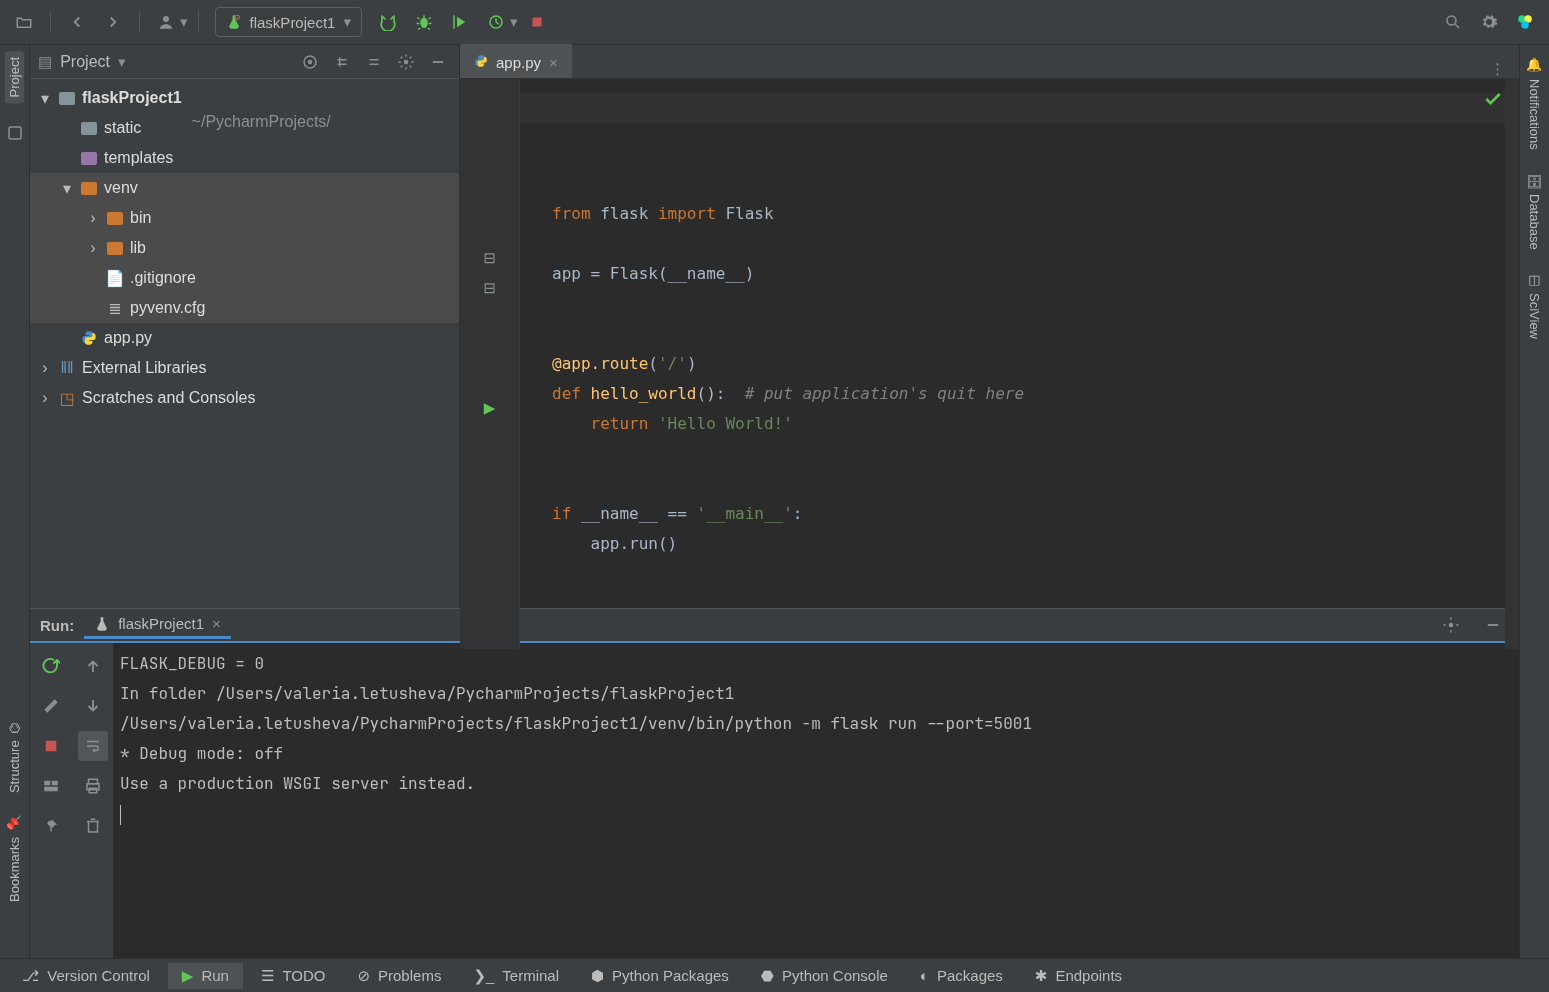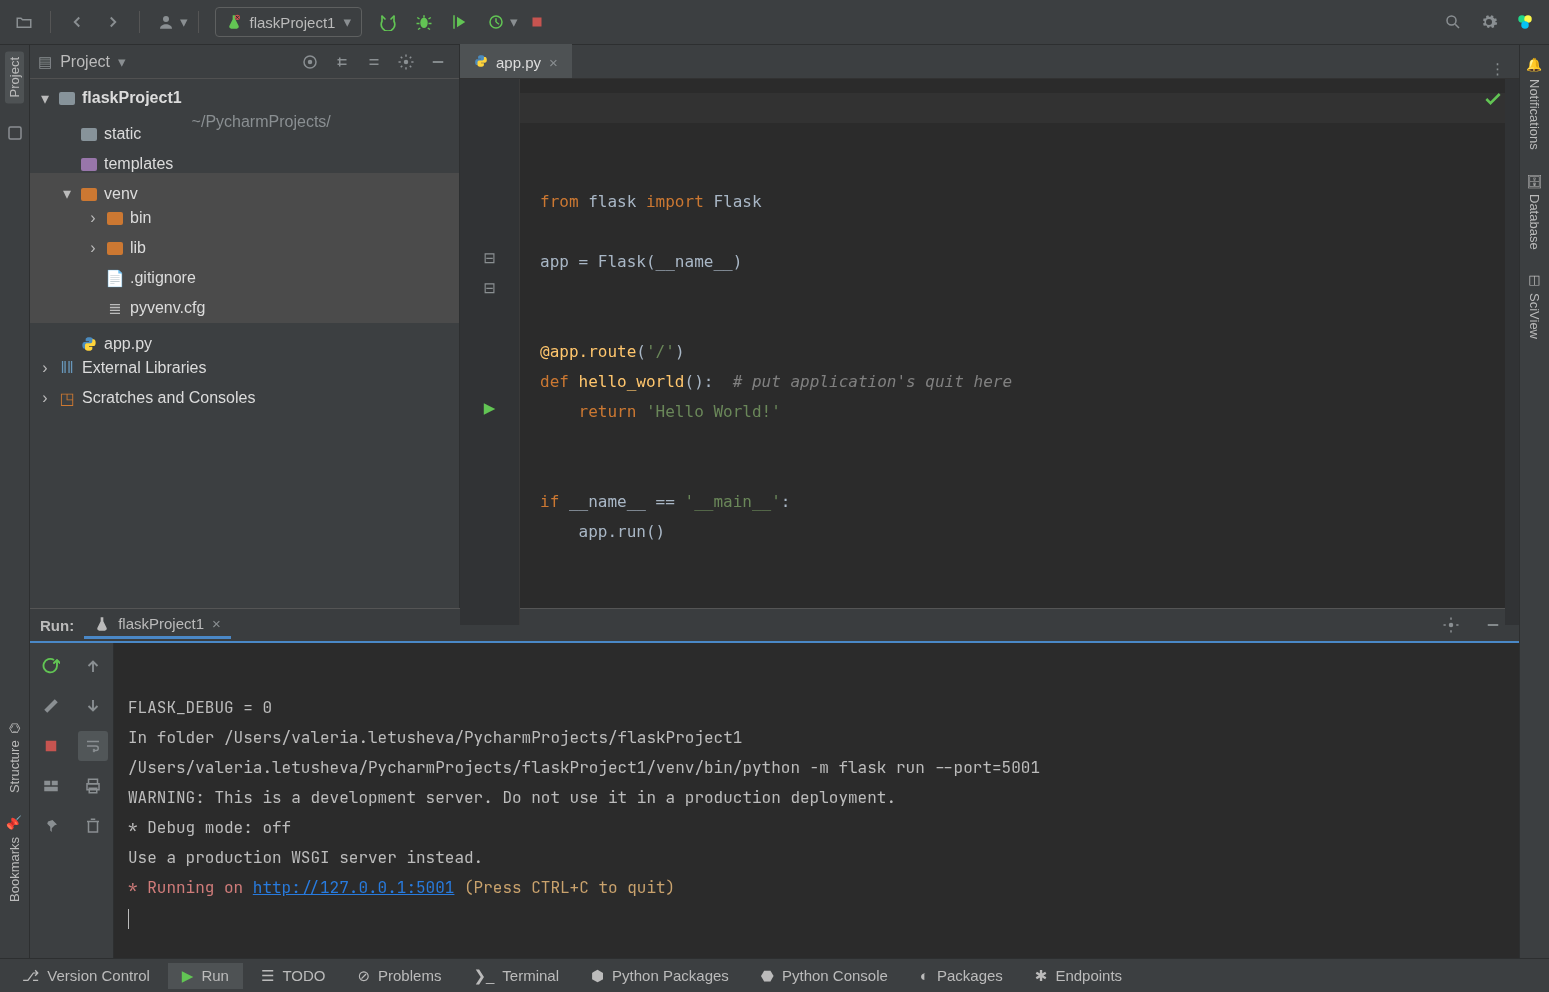--- a/index.html
+++ b/index.html
@@ -62,48 +62,48 @@
   .project-header .title{font-size:16px;color:var(--fg);}
   .hdr-icons{margin-left:auto;display:flex;gap:6px;}
   .hdr-icons .tb-btn{width:26px;height:26px;}
   .tree{flex:1;overflow:auto;padding:4px 0;font-size:16px;}
   .tree-row{display:flex;align-items:center;height:30px;padding-left:8px;gap:6px;white-space:nowrap;}
   .tree-row.sel{background:#4b4b4b;}
   .tree-row .chev{width:14px;display:inline-flex;justify-content:center;color:var(--fg);}
   .tree-row .icon{width:18px;height:18px;display:inline-flex;align-items:center;justify-content:center;}
   .tree-row .label{color:var(--fg-bright);}
   .tree-row .path{color:var(--fg-dim);margin-left:4px;margin-top:48px;}
-  .indent-1{padding-left:30px;align-items:flex-end;} .indent-2{padding-left:56px;}
+  .indent-1{padding-left:30px;} .indent-2{padding-left:56px;}
   
   .editor-area{flex:1;display:flex;flex-direction:column;background:var(--bg0);min-width:0;}
   .tab-bar{height:34px;background:var(--bg1);display:flex;align-items:flex-end;border-bottom:1px solid #323232;}
   .tab{height:34px;display:flex;align-items:center;gap:8px;padding:0 14px;background:#4e5254;color:var(--fg-bright);
     border-top:2px solid transparent;}
   .tab .close{color:var(--fg-dim);}
   .tab-bar .menu-dots{margin-left:auto;padding:0 14px;color:var(--fg-dim);}
   .editor{flex:1;display:flex;position:relative;}
   .gutter{width:60px;background:var(--bg2);border-right:1px solid #3a3a3a;position:relative;}
   .gutter .mark{position:absolute;left:0;right:0;display:flex;align-items:center;justify-content:center;height:30px;}
   .code{flex:1;padding:14px 16px;line-height:30px;white-space:pre;color:#a9b7c6;position:relative;}
   .code .hl-line{position:absolute;left:0;right:0;height:30px;background:#323232;top:14px;z-index:0;}
-  .code pre{position:relative;z-index:1;margin:4px;}
+  .code pre{position:relative;z-index:1;margin:16px;}
   .kw{color:var(--accent-orange);} .fn{color:var(--accent-yellow);} .str{color:var(--accent-green);}
   .cm{color:var(--accent-comment);font-style:italic;}
   .check{position:absolute;top:10px;right:16px;color:#62c554;}
   .scroll-track{width:14px;background:var(--bg2);}
   
   .run-panel{height:350px;background:#2b2b2b;border-top:1px solid #555;display:flex;flex-direction:column;}
   .run-header{height:34px;display:flex;align-items:center;gap:10px;padding:0 10px;background:#3a3d3f;border-bottom:2px solid #4a88c7;}
   .run-header .title{color:var(--fg);font-weight:bold;}
   .run-tab{display:flex;align-items:center;gap:8px;padding:4px 10px;border-bottom:3px solid #4a88c7;}
   .run-body{flex:1;display:flex;min-height:0;}
   .run-tools-col{width:42px;background:var(--bg1);display:flex;flex-direction:column;align-items:center;padding-top:8px;gap:10px;}
   .run-tools-col2{width:42px;background:var(--bg1);display:flex;flex-direction:column;align-items:center;padding-top:8px;gap:10px;border-right:1px solid #2d2f30;}
   .run-tools-col .tb-btn,.run-tools-col2 .tb-btn{width:30px;height:30px;}
-  .console{flex:1;overflow:auto;padding:6px 14px;line-height:30px;color:#bcbcbc;margin-top:44px;}
+  .console{flex:1;overflow:auto;padding:6px 6px;line-height:30px;color:#bcbcbc;}
   .console .star{color:#bcbcbc;}
   .console .running{color:#d07c7a;}
   .console a{color:var(--link);text-decoration:underline;}
   .console .press{color:#c9a26d;}
   .caret{display:inline-block;width:1px;height:20px;background:#bbb;vertical-align:middle;}
   
   .bottom-bar{height:34px;background:var(--bg1);border-top:1px solid #2d2f30;display:flex;align-items:center;padding:0 8px;gap:4px;}
   .bb-item{display:flex;align-items:center;gap:8px;padding:4px 14px;color:var(--fg);font-size:15px;border-radius:0;}
   .bb-item.active{background:#4e5254;}
   .folder-icon{width:16px;height:13px;border-radius:2px;}
@@ -463,24 +463,22 @@
           <div class="tb-btn">
               <svg viewBox="0 0 24 24" fill="none" stroke="currentColor" stroke-width="2" width="18" height="18">
                 <path d="M6 6h12v14H6zM9 3h6M4 6h16"></path>
               </svg>
             </div>
         </div>
         <div class="console mono" id="console-output">
             <div>FLASK_DEBUG = 0</div>
             <div>In folder /Users/valeria.letusheva/PycharmProjects/flaskProject1</div>
             <div>/Users/valeria.letusheva/PycharmProjects/flaskProject1/venv/bin/python -m flask run --port=5001</div>
-            <div>   WARNING: This is a development server. Do not use it in a production deployment.</div>
             <div><span class="star"> * </span>Debug mode: off</div>
             <div>   Use a production WSGI server instead.</div>
-            <div><span class="running"> * Running on </span><a href="#">http://127.0.0.1:5001</a><span class="press"> (Press CTRL+C to quit)</span></div>
             <div><span class="caret"></span></div>
           </div>
       </div>
     </div>
 
   </div>
 
   <div class="right-rail">
     <div class="rail-label" style="writing-mode:vertical-rl;transform:none">
       <span>🔔</span>

